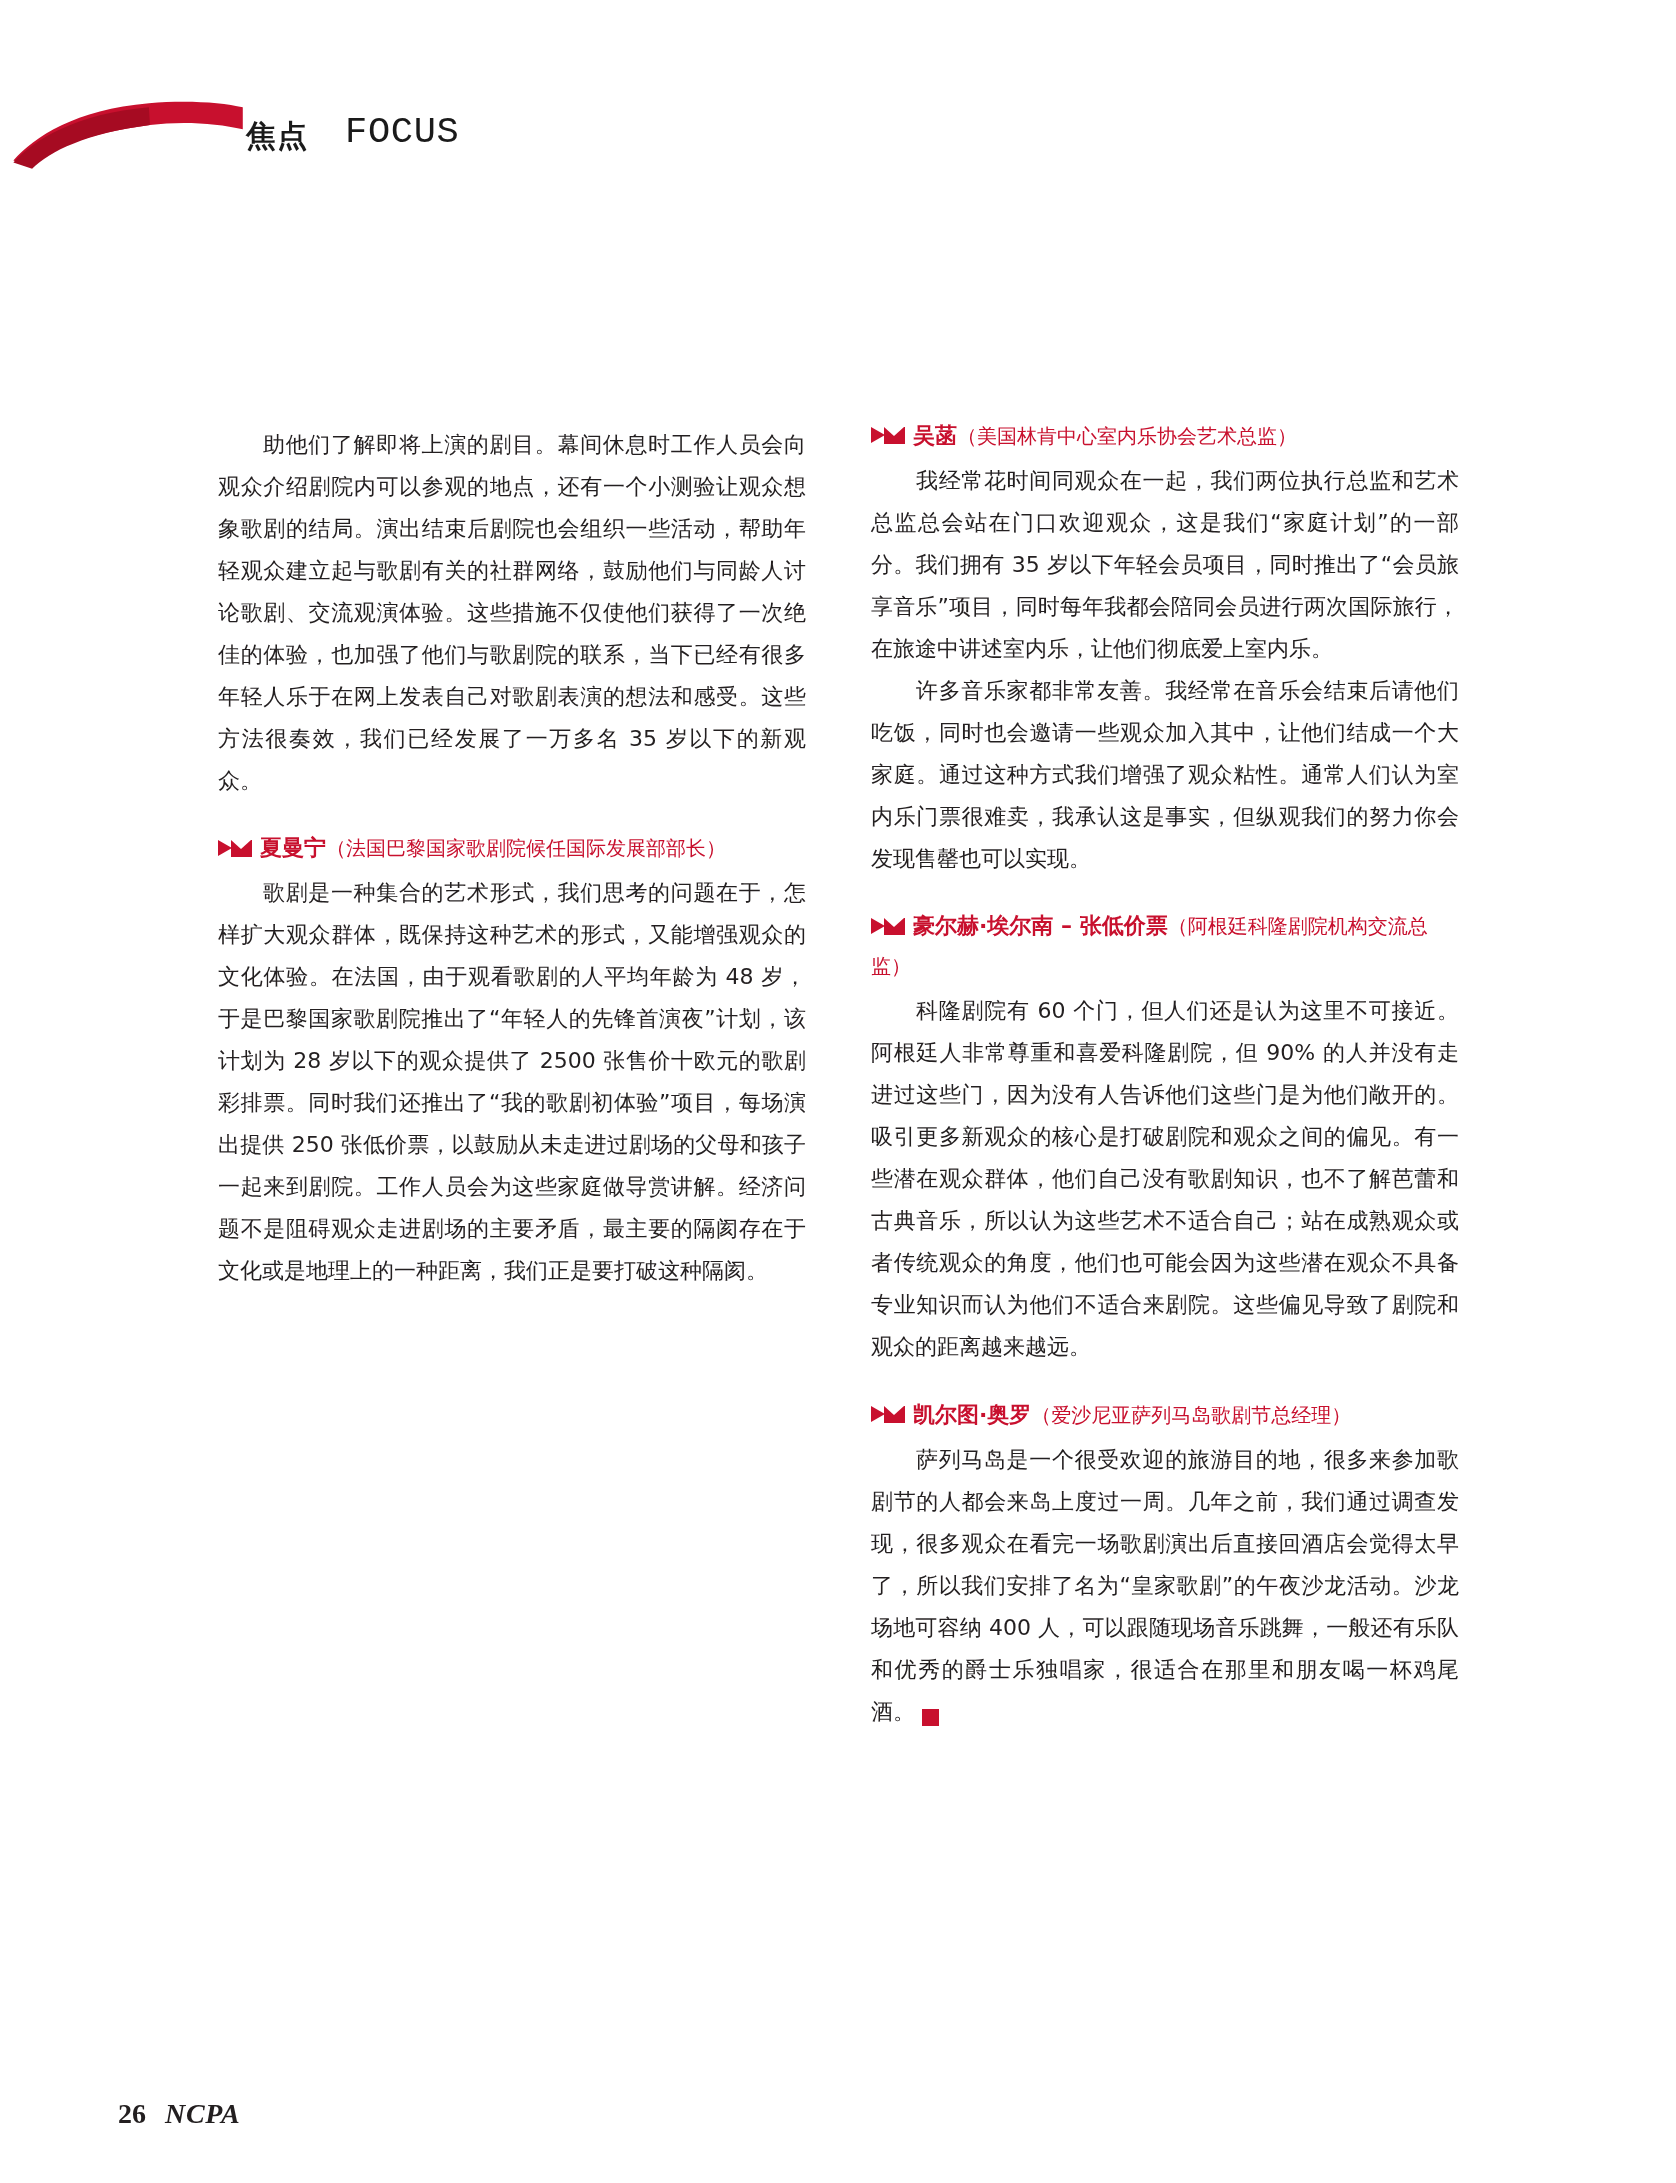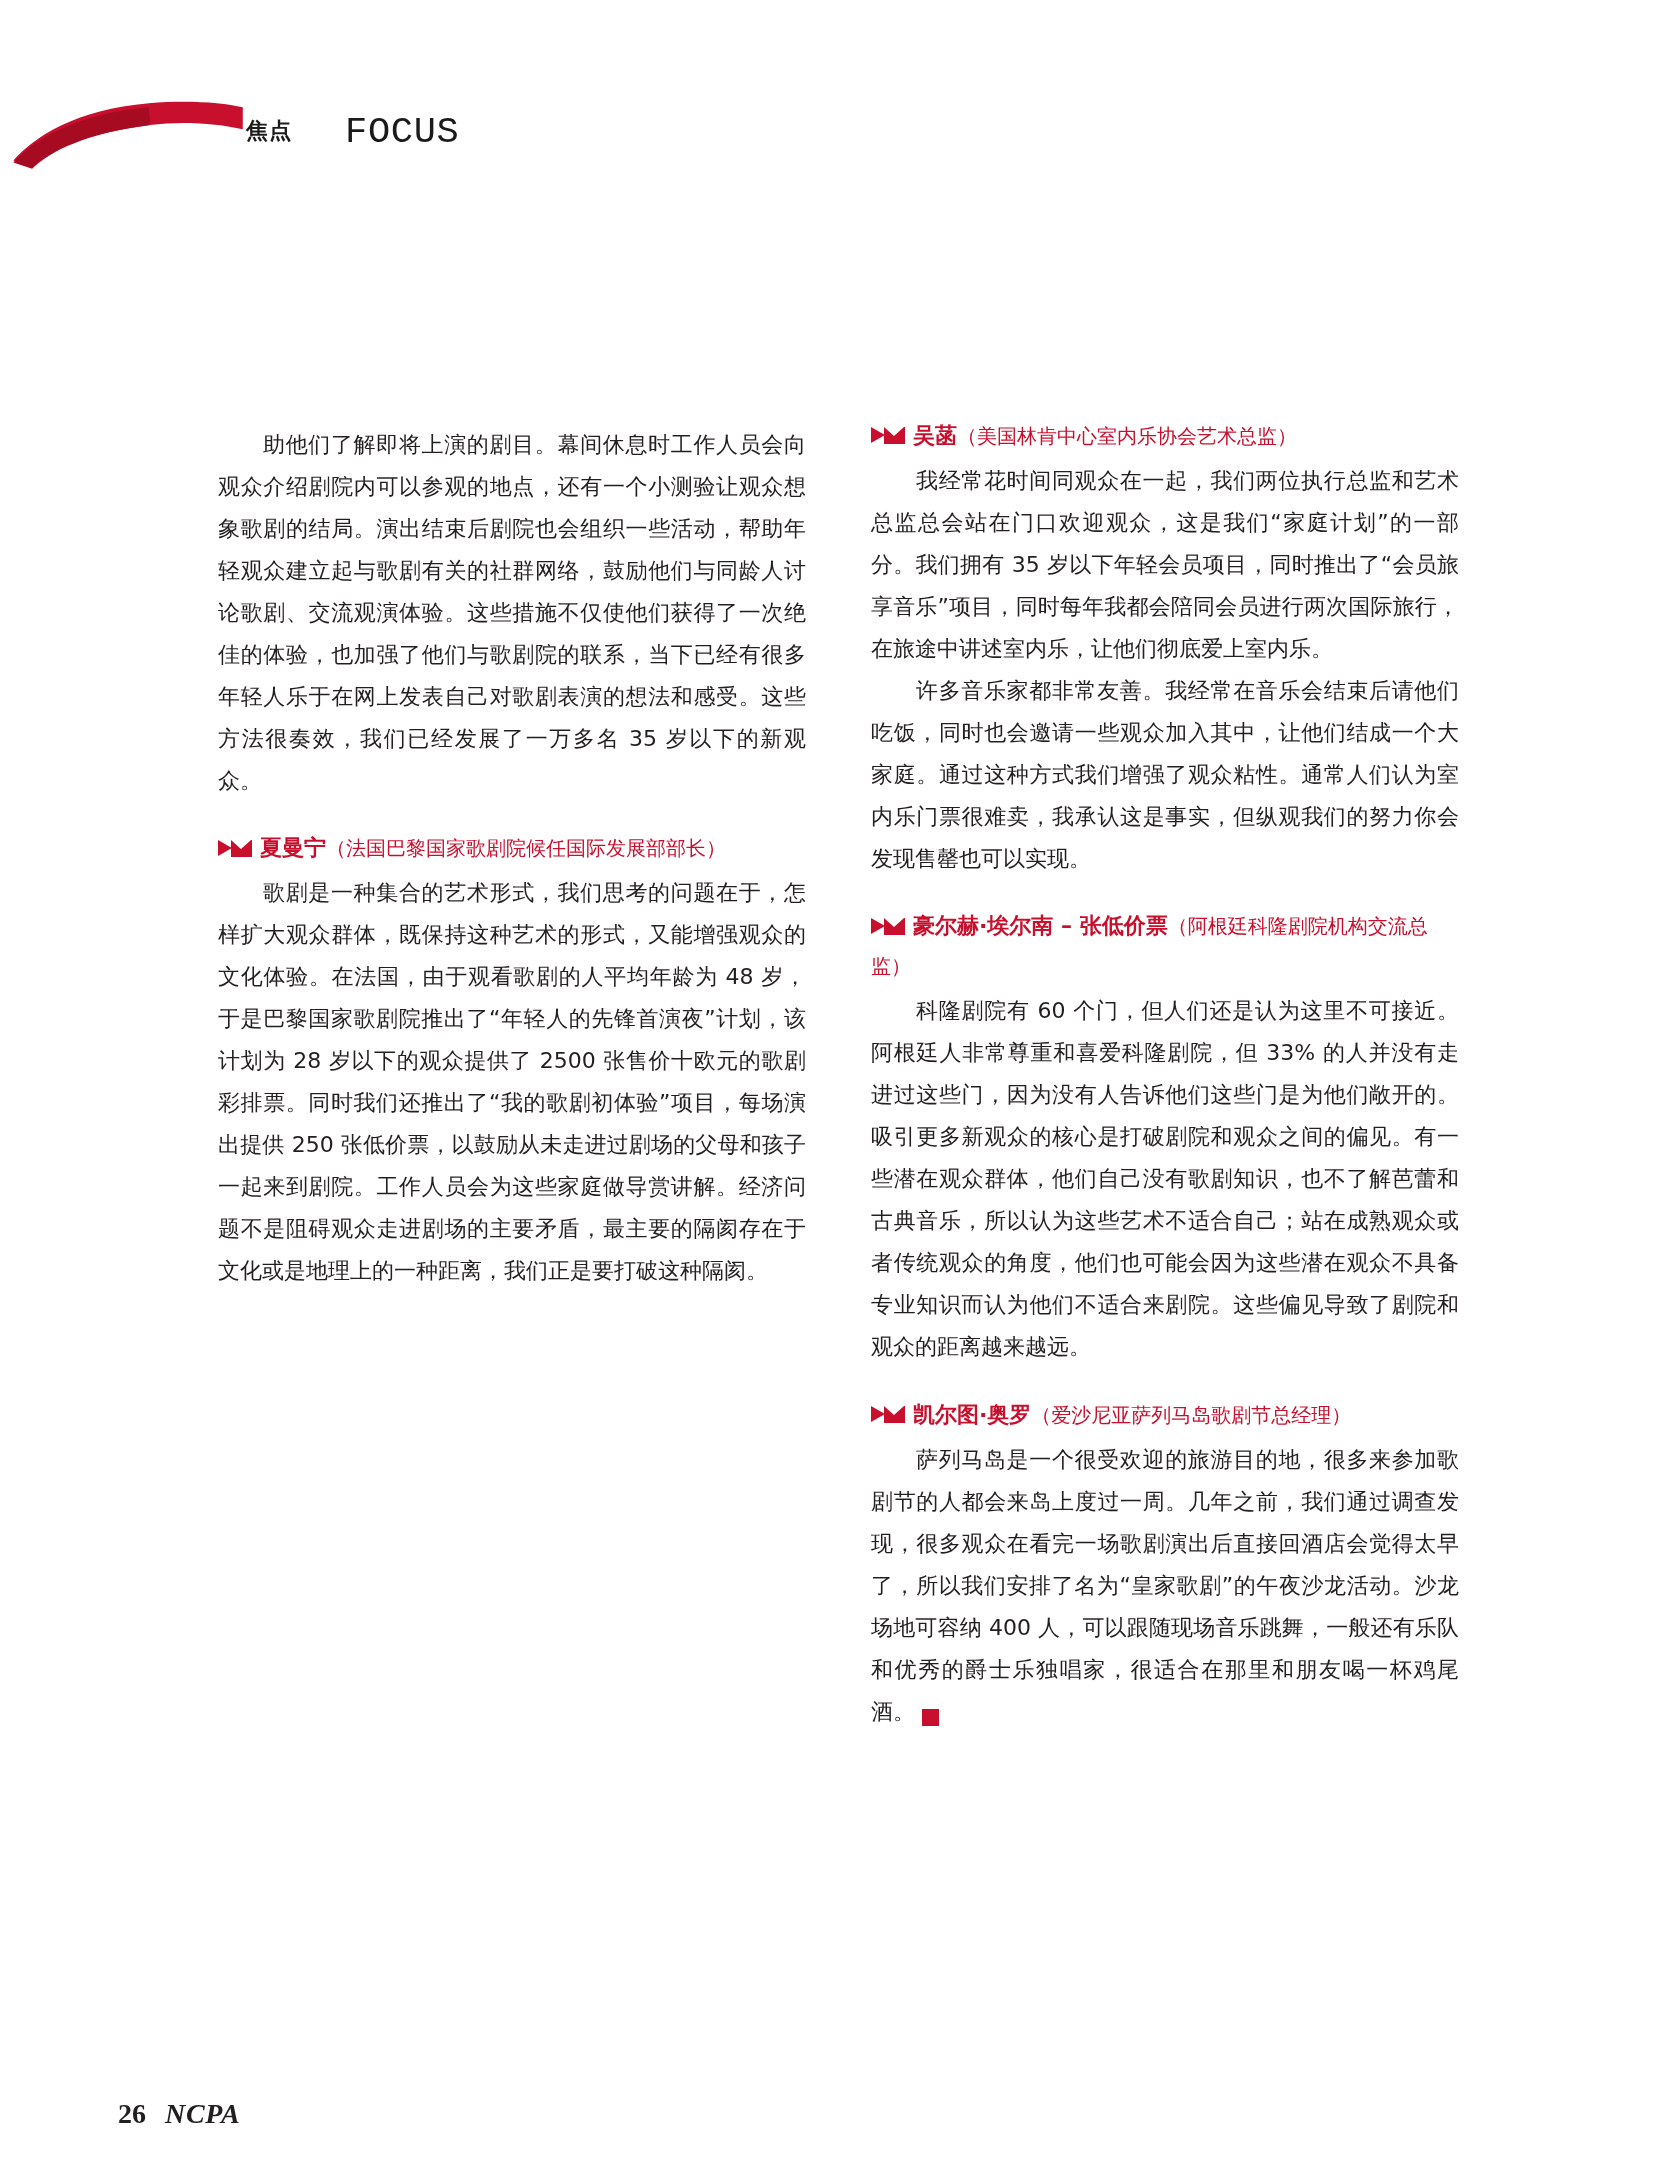--- a/index.html
+++ b/index.html
@@ -29,21 +29,21 @@
     left: 0;
     top: 99px;
     width: 423px;
     height: 73px;
     overflow: visible;
   }
   .header-label-cn {
     position: absolute;
     left: 246px;
     top: 116px;
-    font-size: 22px;
+    font-size: 30px;
     font-weight: bold;
     letter-spacing: 1.3px;
     color: #1a1a1a;
   }
   .header-label-en {
     position: absolute;
     left: 345px;
     top: 111px;
     font-size: 37px;
     font-weight: normal;
@@ -195,21 +195,21 @@
       </span><span>吴菡</span><span class="org">（美国林肯中心室内乐协会艺术总监）</span>
     </div>
     <p class="para">我经常花时间同观众在一起，我们两位执行总监和艺术总监总会站在门口欢迎观众，这是我们“家庭计划”的一部分。我们拥有 35 岁以下年轻会员项目，同时推出了“会员旅享音乐”项目，同时每年我都会陪同会员进行两次国际旅行，在旅途中讲述室内乐，让他们彻底爱上室内乐。</p>
     <p class="para">许多音乐家都非常友善。我经常在音乐会结束后请他们吃饭，同时也会邀请一些观众加入其中，让他们结成一个大家庭。通过这种方式我们增强了观众粘性。通常人们认为室内乐门票很难卖，我承认这是事实，但纵观我们的努力你会发现售罄也可以实现。</p>
 
     <div class="speaker">
       <span class="mark">
         <span class="tri"></span><span class="env"></span>
       </span><span>豪尔赫·埃尔南 – 张低价票</span><span class="org">（阿根廷科隆剧院机构交流总监）</span>
     </div>
-    <p class="para">科隆剧院有 60 个门，但人们还是认为这里不可接近。阿根廷人非常尊重和喜爱科隆剧院，但 33% 的人并没有走进过这些门，因为没有人告诉他们这些门是为他们敞开的。吸引更多新观众的核心是打破剧院和观众之间的偏见。有一些潜在观众群体，他们自己没有歌剧知识，也不了解芭蕾和古典音乐，所以认为这些艺术不适合自己；站在成熟观众或者传统观众的角度，他们也可能会因为这些潜在观众不具备专业知识而认为他们不适合来剧院。这些偏见导致了剧院和观众的距离越来越远。</p>
+    <p class="para">科隆剧院有 60 个门，但人们还是认为这里不可接近。阿根廷人非常尊重和喜爱科隆剧院，但 90% 的人并没有走进过这些门，因为没有人告诉他们这些门是为他们敞开的。吸引更多新观众的核心是打破剧院和观众之间的偏见。有一些潜在观众群体，他们自己没有歌剧知识，也不了解芭蕾和古典音乐，所以认为这些艺术不适合自己；站在成熟观众或者传统观众的角度，他们也可能会因为这些潜在观众不具备专业知识而认为他们不适合来剧院。这些偏见导致了剧院和观众的距离越来越远。</p>
 
     <div class="speaker">
       <span class="mark">
         <span class="tri"></span><span class="env"></span>
       </span><span>凯尔图·奥罗</span><span class="org">（爱沙尼亚萨列马岛歌剧节总经理）</span>
     </div>
     <p class="para"><span>萨列马岛是一个很受欢迎的旅游目的地，很多来参加歌剧节的人都会来岛上度过一周。几年之前，我们通过调查发现，很多观众在看完一场歌剧演出后直接回酒店会觉得太早了，所以我们安排了名为“皇家歌剧”的午夜沙龙活动。沙龙场地可容纳 400 人，可以跟随现场音乐跳舞，一般还有乐队和优秀的爵士乐独唱家，很适合在那里和朋友喝一杯鸡尾酒。</span><span class="endmark">NC</span></p>
   </div>
 </div>
 

